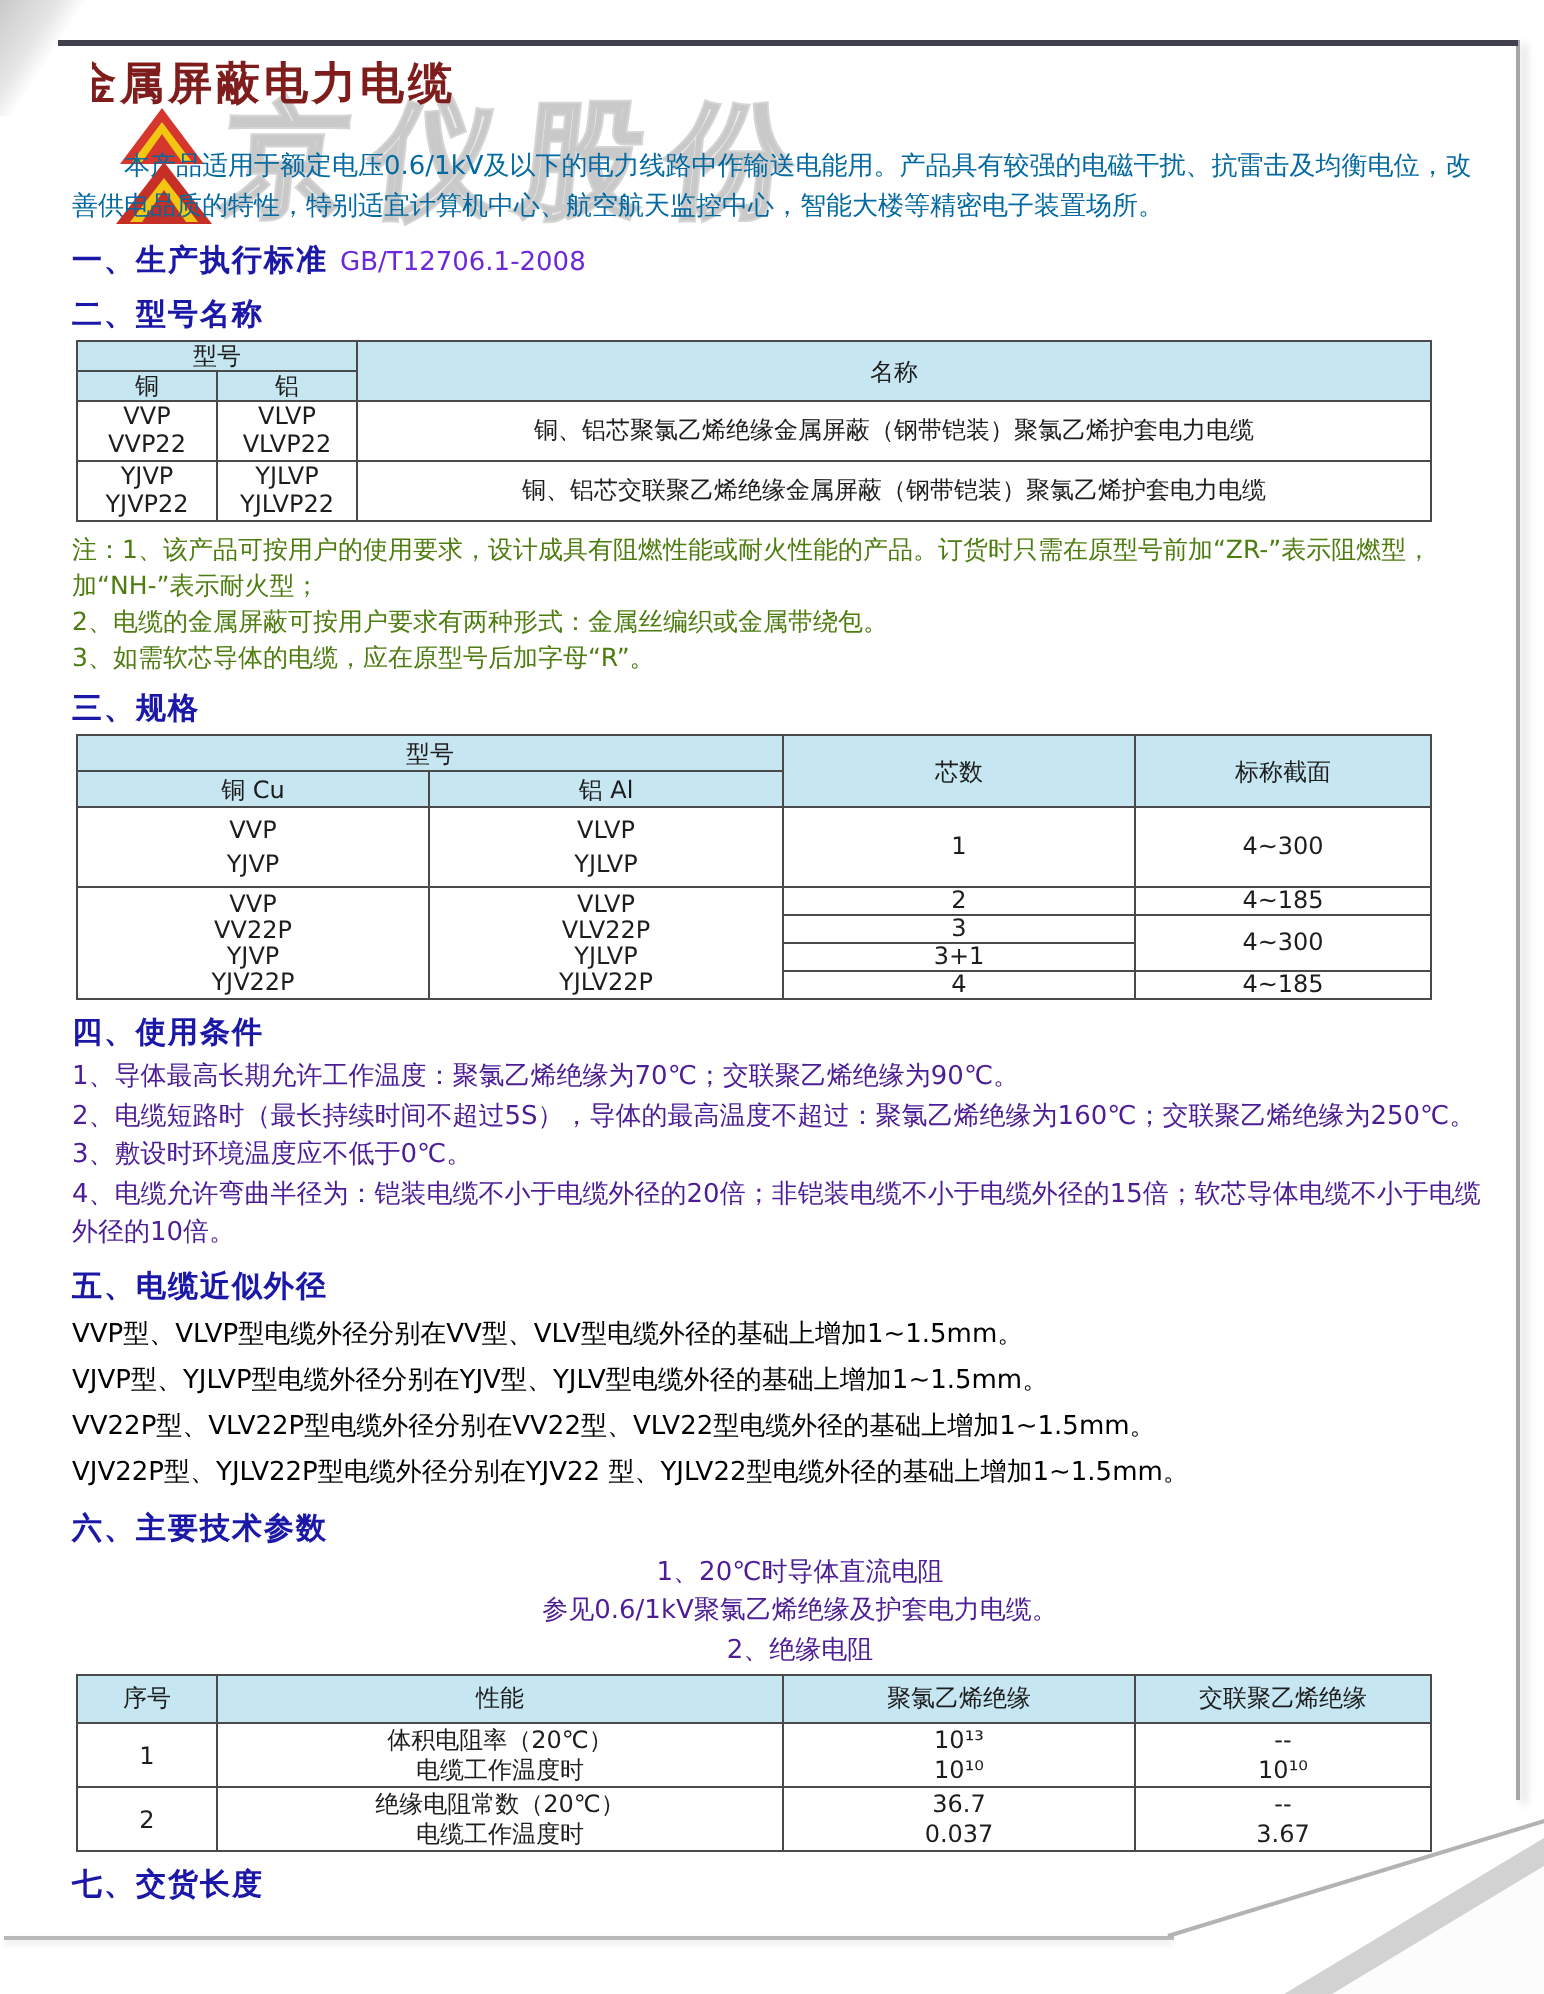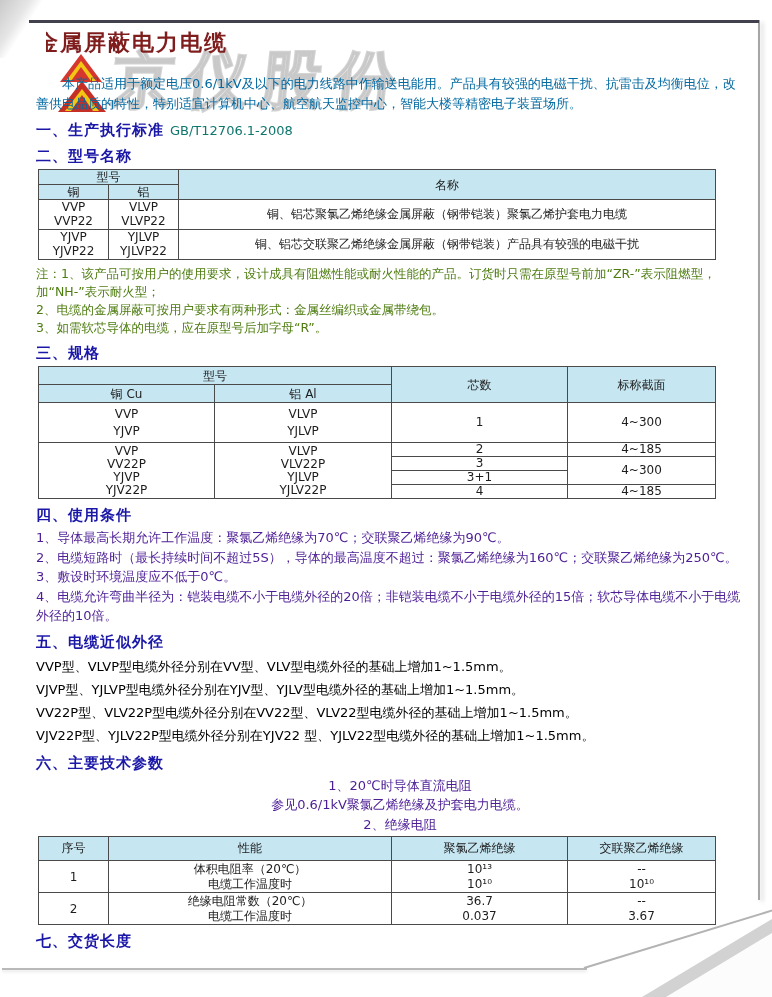--- a/index.html
+++ b/index.html
@@ -39,21 +39,21 @@
   .t-red1b{left:13px;top:13px;width:20px;height:14px;background:#d2261c;clip-path:polygon(50% 0,100% 100%,0 100%);}
   .t-red2 {left:0;top:27px;width:48px;height:31px;background:#c21e14;clip-path:polygon(50% 0,100% 100%,0 100%);}
   .t-yel2 {left:7px;top:35px;width:34px;height:22px;background:#f2c200;clip-path:polygon(50% 0,100% 100%,0 100%);}
   .t-red2b{left:13px;top:41px;width:22px;height:16px;background:#c21e14;clip-path:polygon(50% 0,100% 100%,0 100%);}
 
   
   .content{position:absolute;left:36px;top:30px;width:710px;z-index:2;color:#222;}
   .page-title{font-size:22px;line-height:26px;font-weight:bold;color:#7f1d1d;letter-spacing:2px;}
   .intro{margin:18px 0 6px 0;font-size:13px;line-height:20px;color:#0369a1;text-indent:2em;}
   .sec-h{font-size:15px;line-height:18px;font-weight:bold;color:#1b18a8;margin:7px 0 4px 0;letter-spacing:1px;}
-  .sec-h .std{font-weight:normal;color:#0f766e;font-size:13px;letter-spacing:0;margin-left:6px;}
+  .sec-h .std{font-weight:normal;color:#6d28d9;font-size:13px;letter-spacing:0;margin-left:6px;}
   .notes{margin:5px 0 2px 0;font-size:12.5px;line-height:18px;color:#4d7c0f;}
   .notes div{margin:0;}
   .items{font-size:13px;line-height:19.5px;color:#4c1d95;}
   .dia-lines{font-size:13px;line-height:23px;color:#000000;}
   .ind{padding-left:18px;text-align:center;}
 
   
   table.t{border-collapse:collapse;table-layout:fixed;width:678px;margin:2px 0 4px 2px;}
   table.t td{border:1px solid #4a4a4a;text-align:center;vertical-align:middle;
     font-size:12px;color:#1d1d1d;padding:1px 3px;}
@@ -124,21 +124,21 @@
 VVP22</td>
         <td class="pre">VLVP
 VLVP22</td>
         <td>铜、铝芯聚氯乙烯绝缘金属屏蔽（钢带铠装）聚氯乙烯护套电力电缆</td>
       </tr>
       <tr class="body">
         <td class="pre">YJVP
 YJVP22</td>
         <td class="pre">YJLVP
 YJLVP22</td>
-        <td>铜、铝芯交联聚乙烯绝缘金属屏蔽（钢带铠装）产品具有较强的电磁干扰</td>
+        <td>铜、铝芯交联聚乙烯绝缘金属屏蔽（钢带铠装）聚氯乙烯护套电力电缆</td>
       </tr>
     </tbody>
       </table>
 
     <div class="notes">
       <div>注：1、该产品可按用户的使用要求，设计成具有阻燃性能或耐火性能的产品。订货时只需在原型号前加“ZR-”表示阻燃型，加“NH-”表示耐火型；</div>
       <div>2、电缆的金属屏蔽可按用户要求有两种形式：金属丝编织或金属带绕包。</div>
       <div>3、如需软芯导体的电缆，应在原型号后加字母“R”。</div>
     </div>
 

